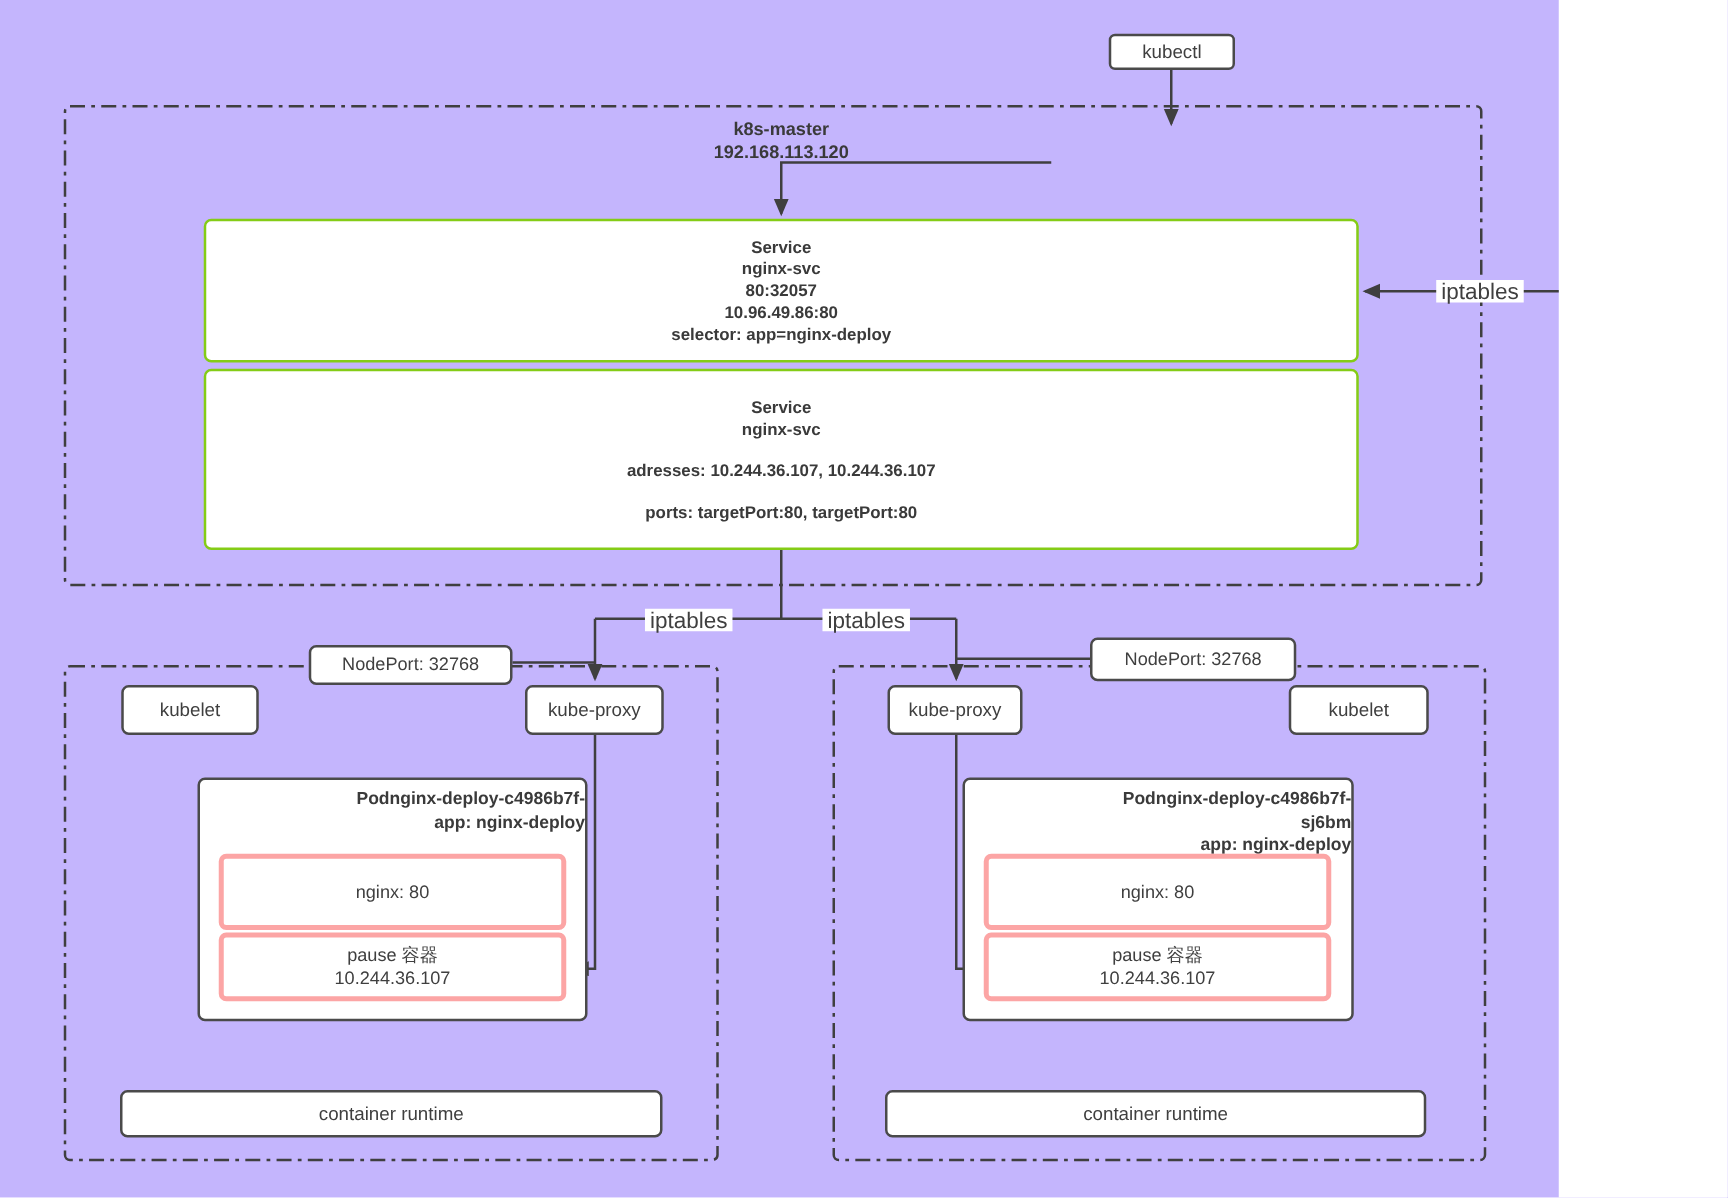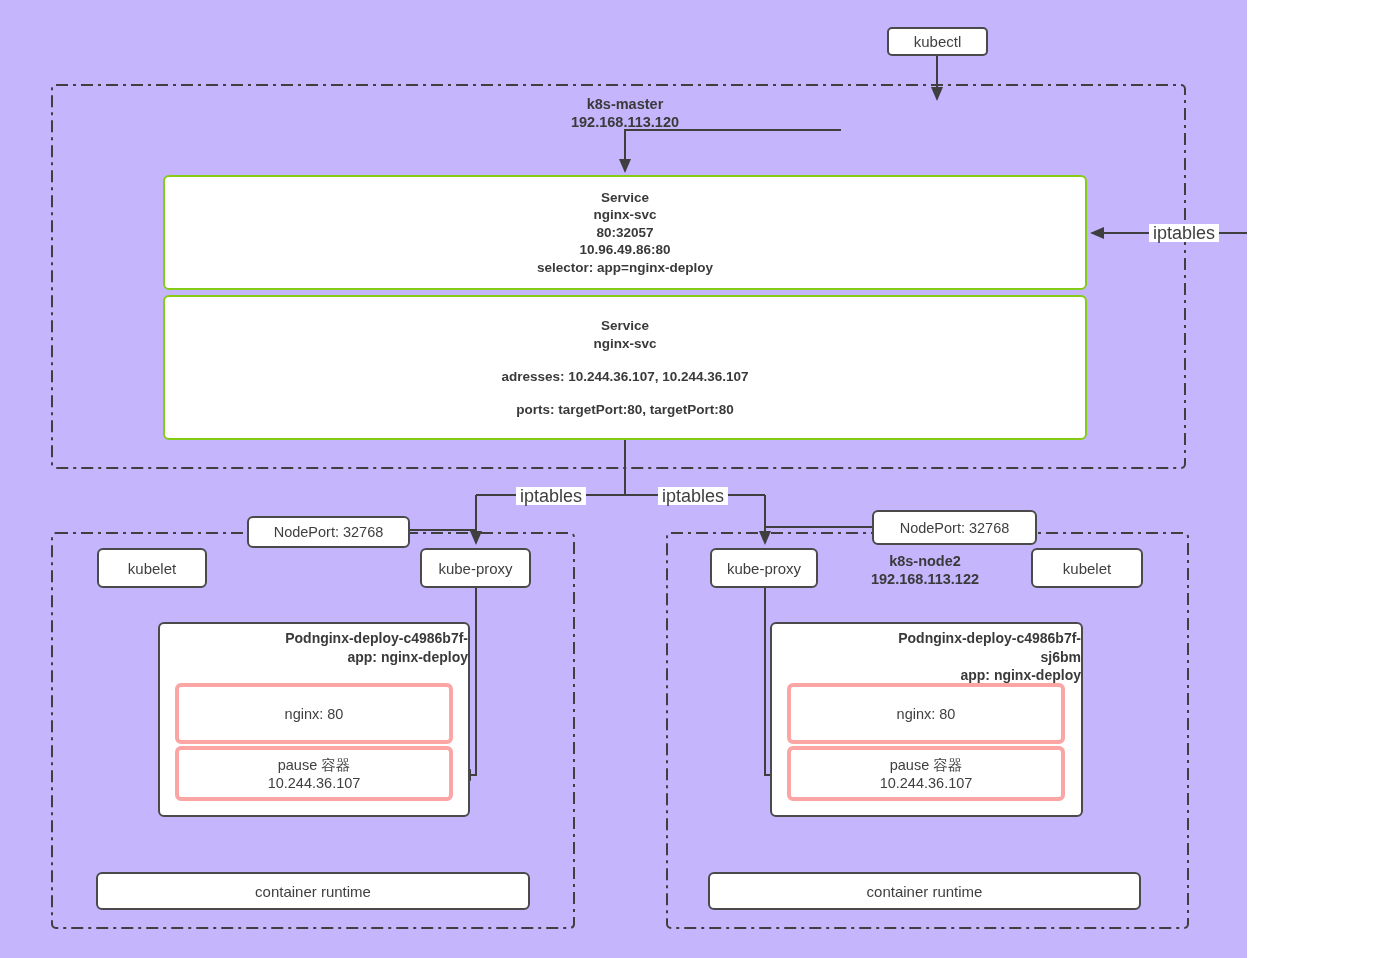--- a/index.html
+++ b/index.html
@@ -187,24 +187,20 @@
   </div>
 
   <div class="box" style="left:710px;top:548px;width:108px;height:40px;">
     <span>kube-proxy</span>
   </div>
 
   <div class="box" style="left:872px;top:510px;width:165px;height:35px;font-size:14.5px;">
     <span>NodePort: 32768</span>
   </div>
 
-  <div class="freelabel" style="left:845px;top:552px;width:160px;">
-    <div>k8s-node2</div>
-    <div>192.168.113.122</div>
-  </div>
 
   <div class="box" style="left:1031px;top:548px;width:112px;height:40px;">
     <span>kubelet</span>
   </div>
 
   <div class="podbox" style="left:770px;top:622px;width:313px;height:195px;">
     <div class="pod-title">
       <div>Podnginx-deploy-c4986b7f-</div>
       <div>sj6bm</div>
       <div>app: nginx-deploy</div>

